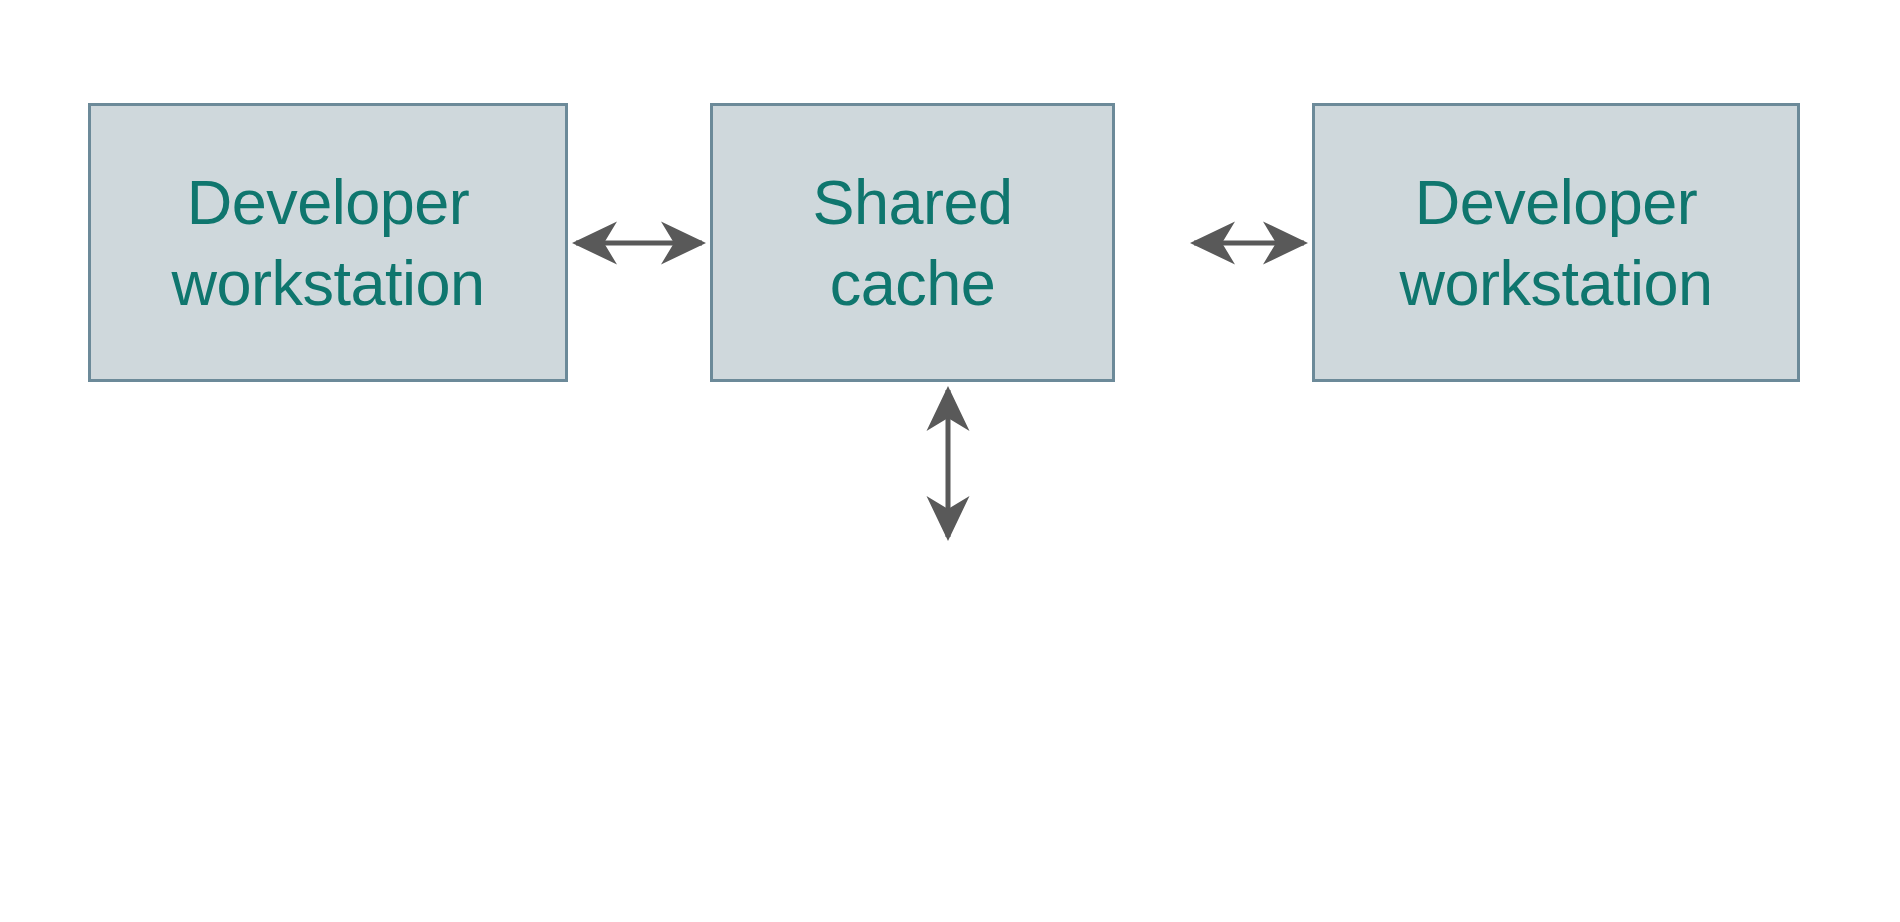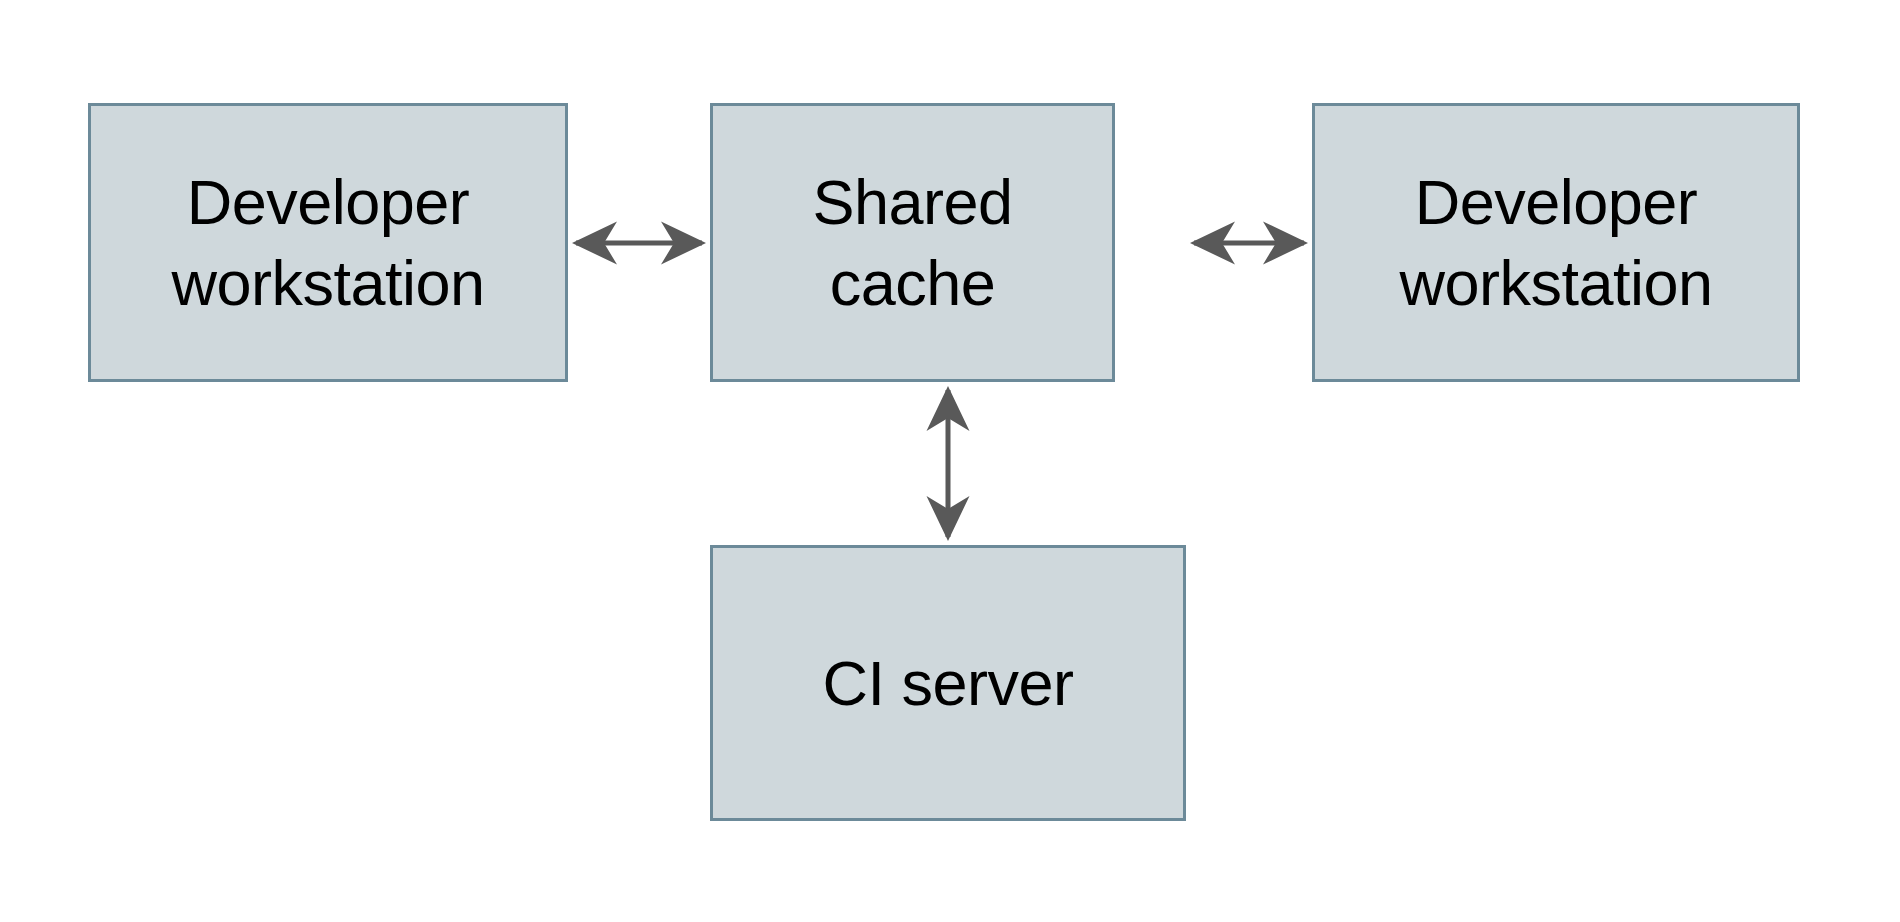--- a/index.html
+++ b/index.html
@@ -26,21 +26,21 @@
     border: 3px solid #6C8A99;
     display: flex;
     align-items: center;
     justify-content: center;
     text-align: center;
   }
   .node-label {
     font-family: "Liberation Sans", sans-serif;
     font-size: 63px;
     line-height: 1.28;
-    color: #000000;
+    color: #0f766e;
     font-weight: 400;
     letter-spacing: -0.5px;
     white-space: pre-line;
     padding: 0 6px;
   }
   .edge-svg {
     position: absolute;
     left: 0;
     top: 0;
     width: 1900px;
@@ -84,17 +84,14 @@
   <div class="node-box" id="node-cache">
     <span class="node-label">Shared
 cache</span>
   </div>
 
   <div class="node-box" id="node-dev-right">
     <span class="node-label">Developer
 workstation</span>
   </div>
 
-  <div class="node-box" id="node-ci">
-    <span class="node-label">CI server</span>
-  </div>
 
 </div>
 
 </body></html>

